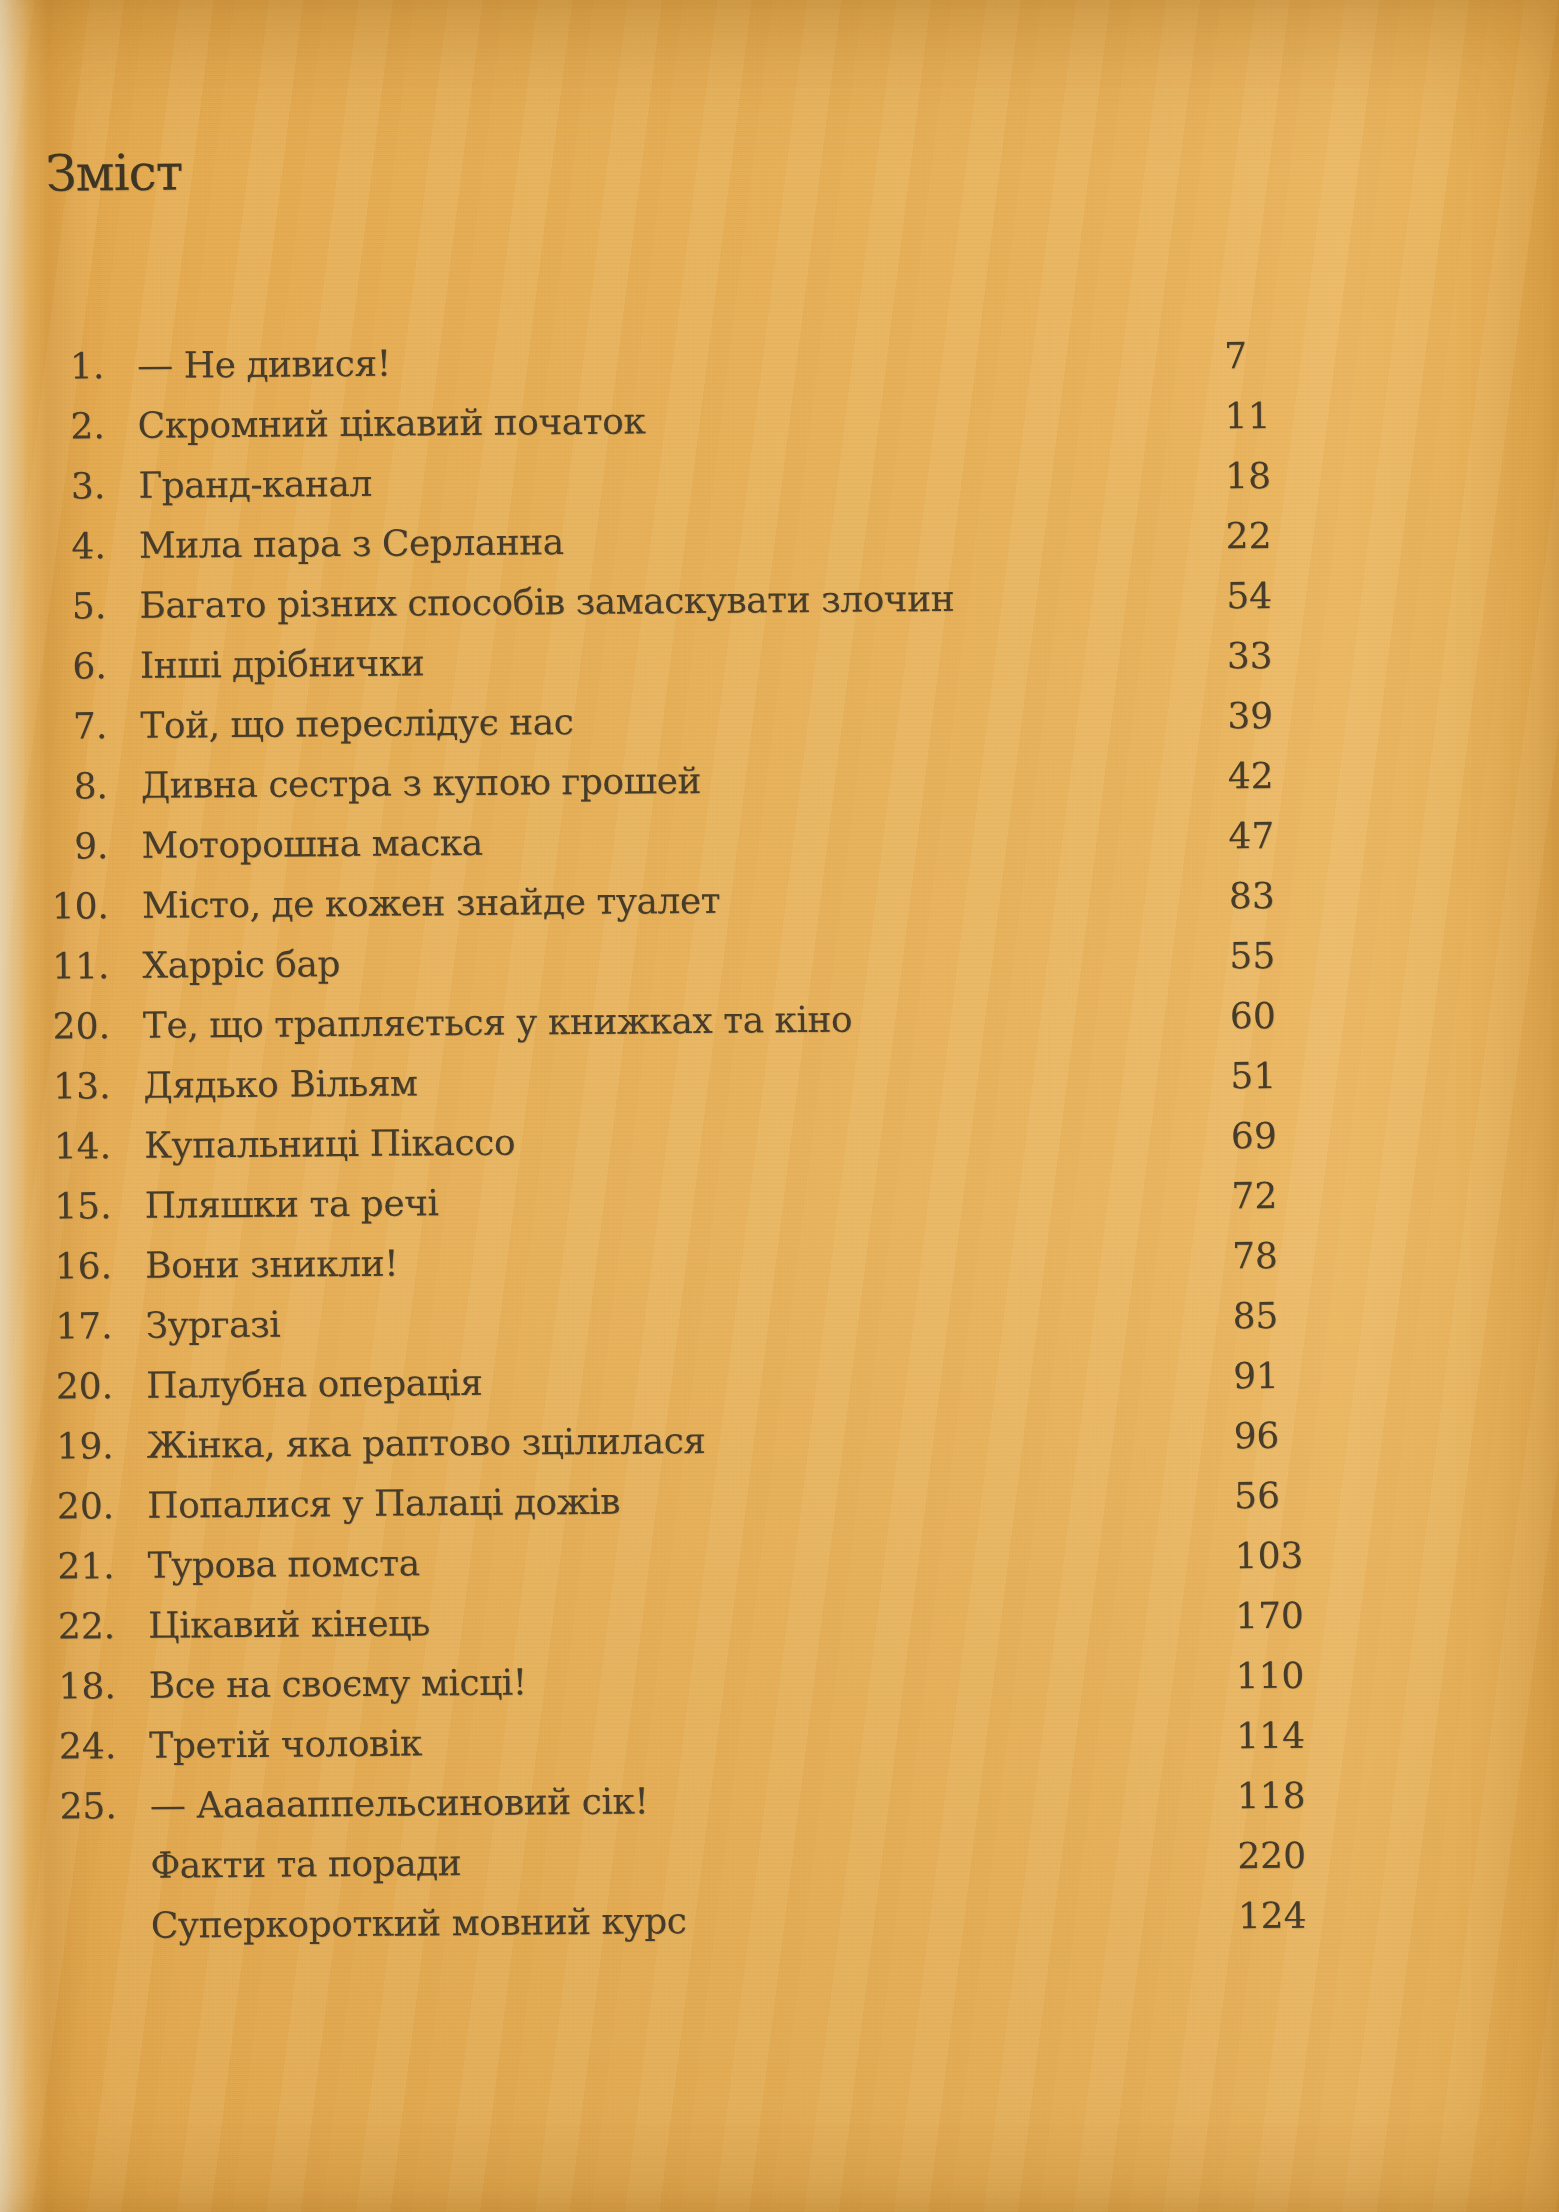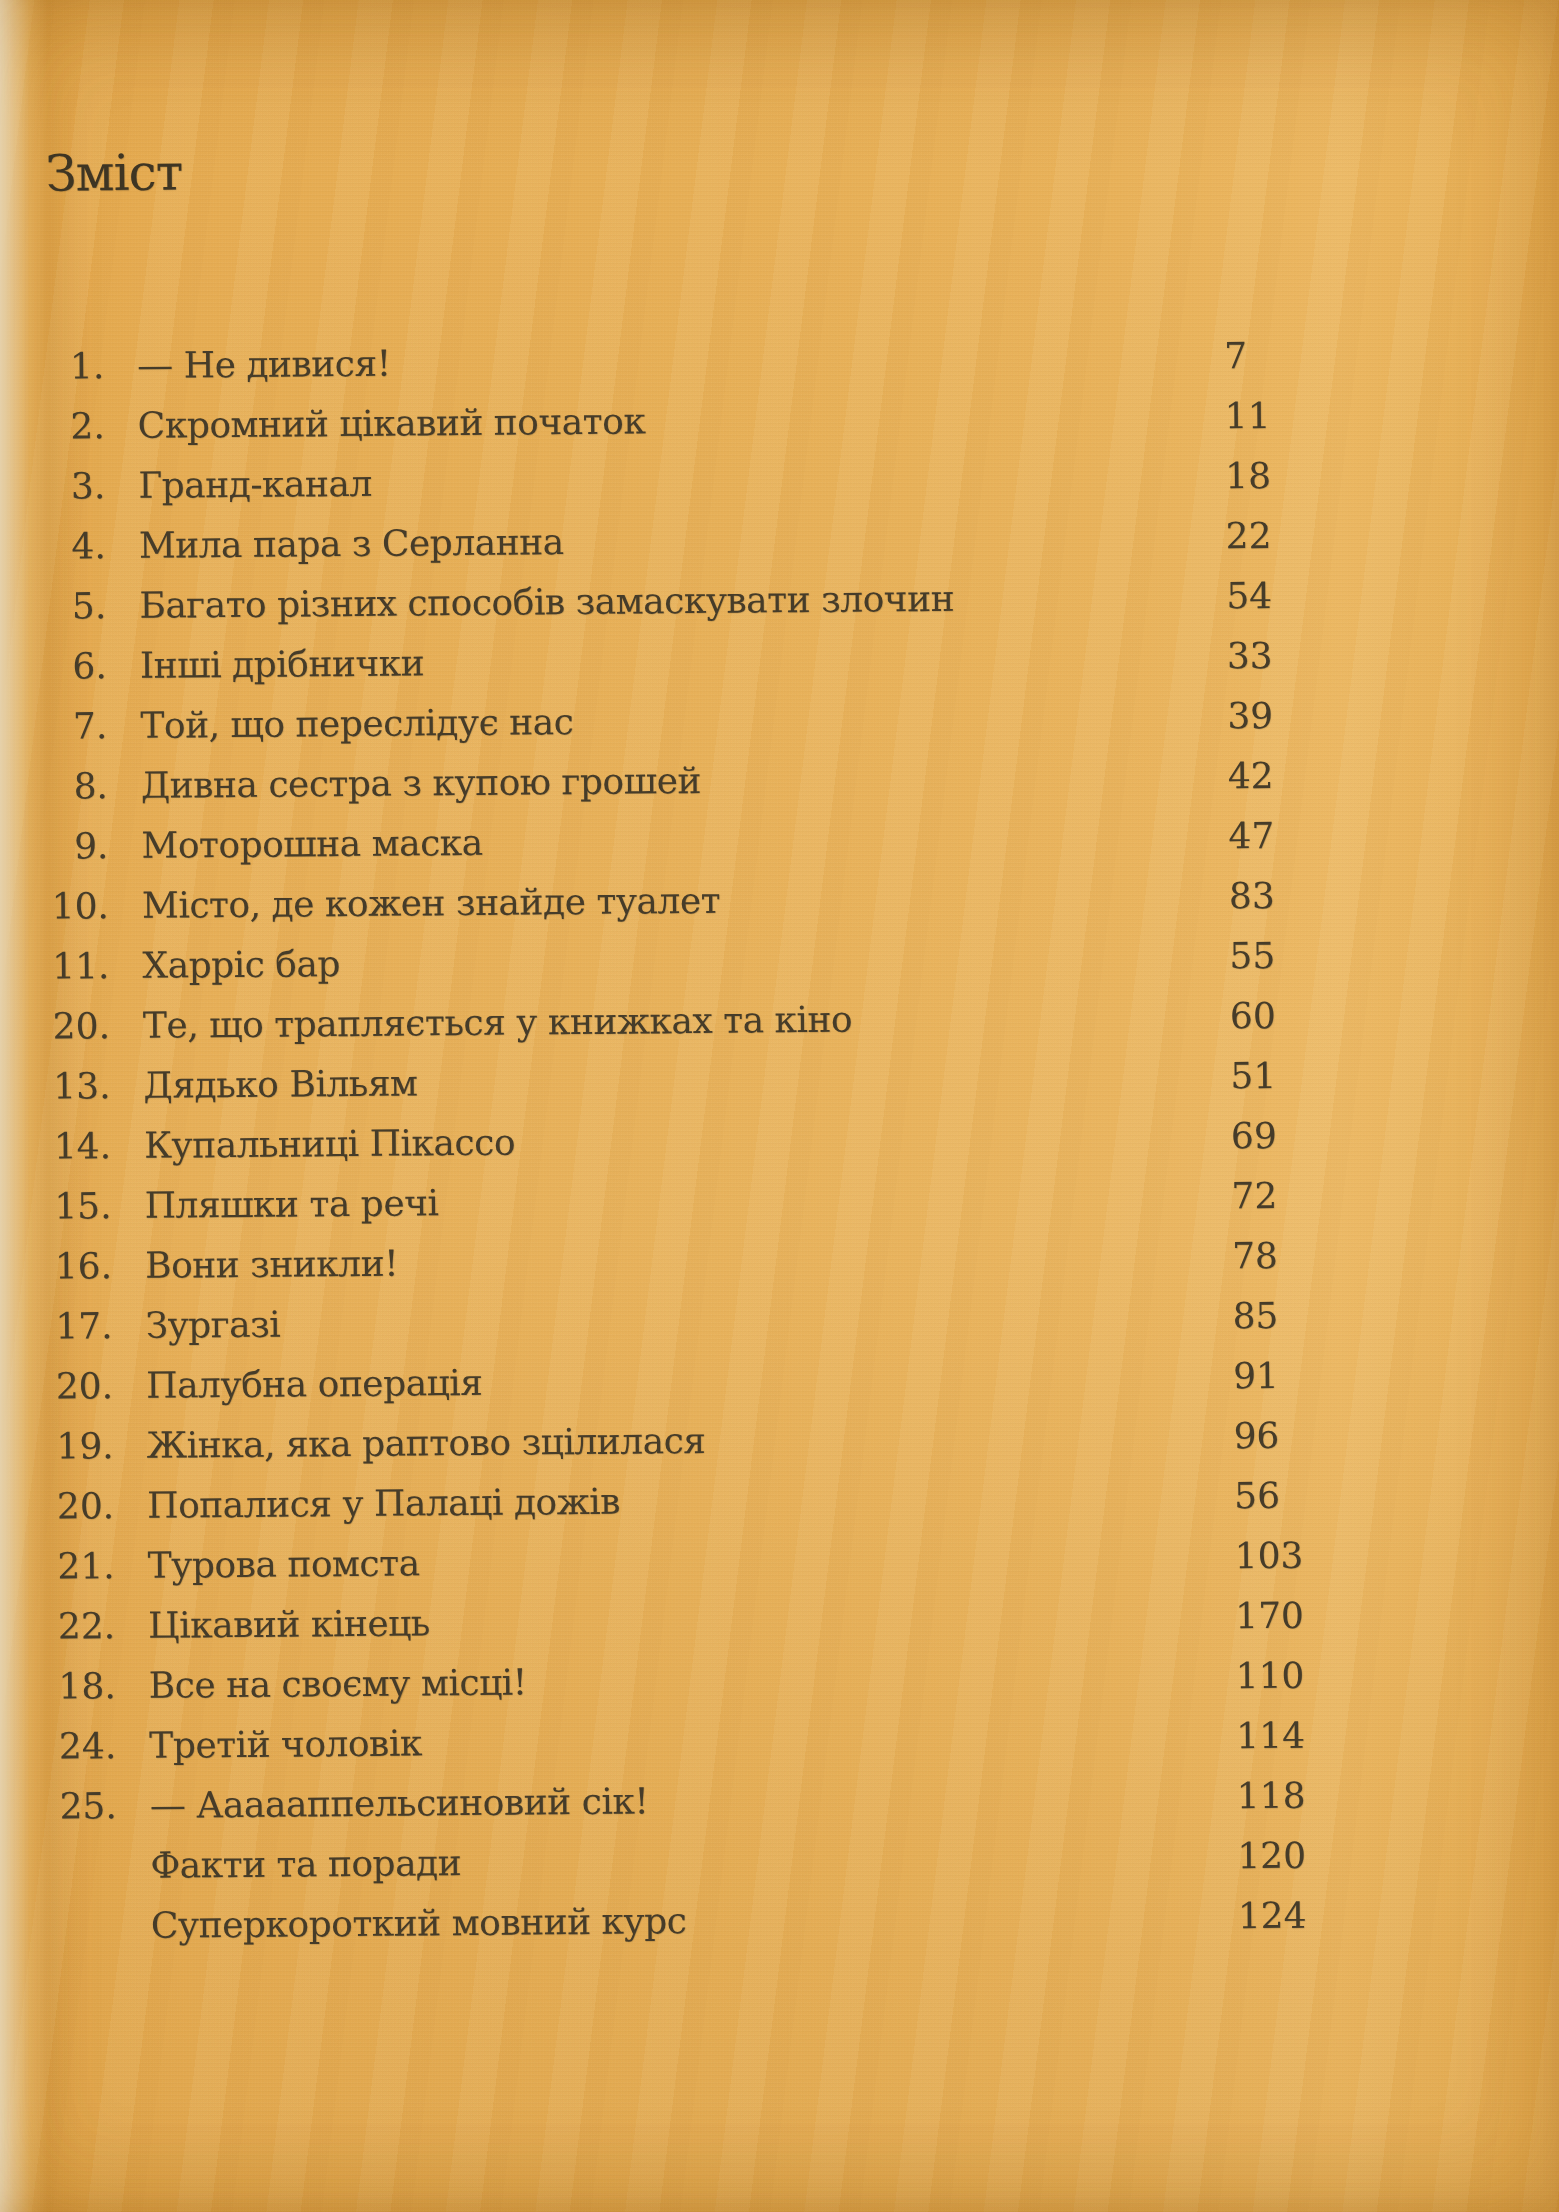--- a/index.html
+++ b/index.html
@@ -204,21 +204,21 @@
 
   <div class="row">
     <span class="num">25.</span>
     <span class="ttl">— Аааааппельсиновий сік!</span>
     <span class="pg">118</span>
   </div>
 
   <div class="row">
     <span class="num"></span>
     <span class="ttl">Факти та поради</span>
-    <span class="pg">120</span>
+    <span class="pg">220</span>
   </div>
 
   <div class="row">
     <span class="num"></span>
     <span class="ttl">Суперкороткий мовний курс</span>
     <span class="pg">124</span>
   </div>
 </div>
 </div>
 

